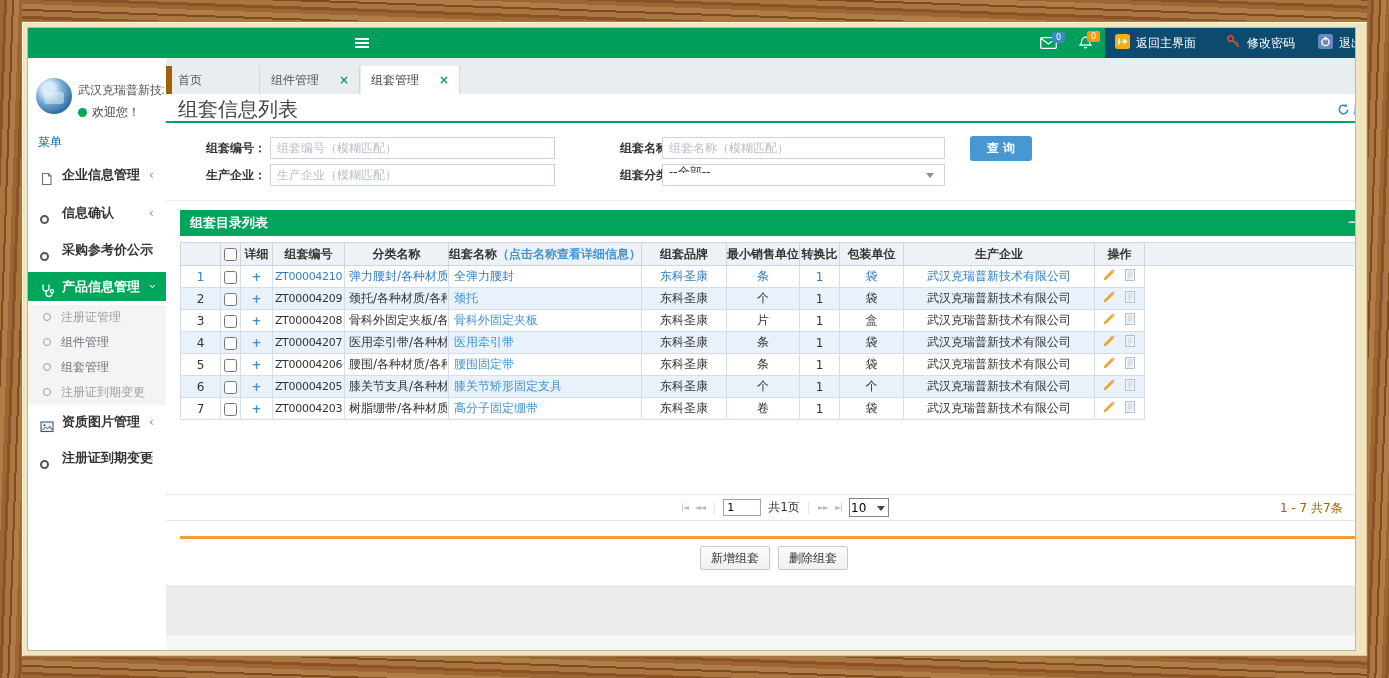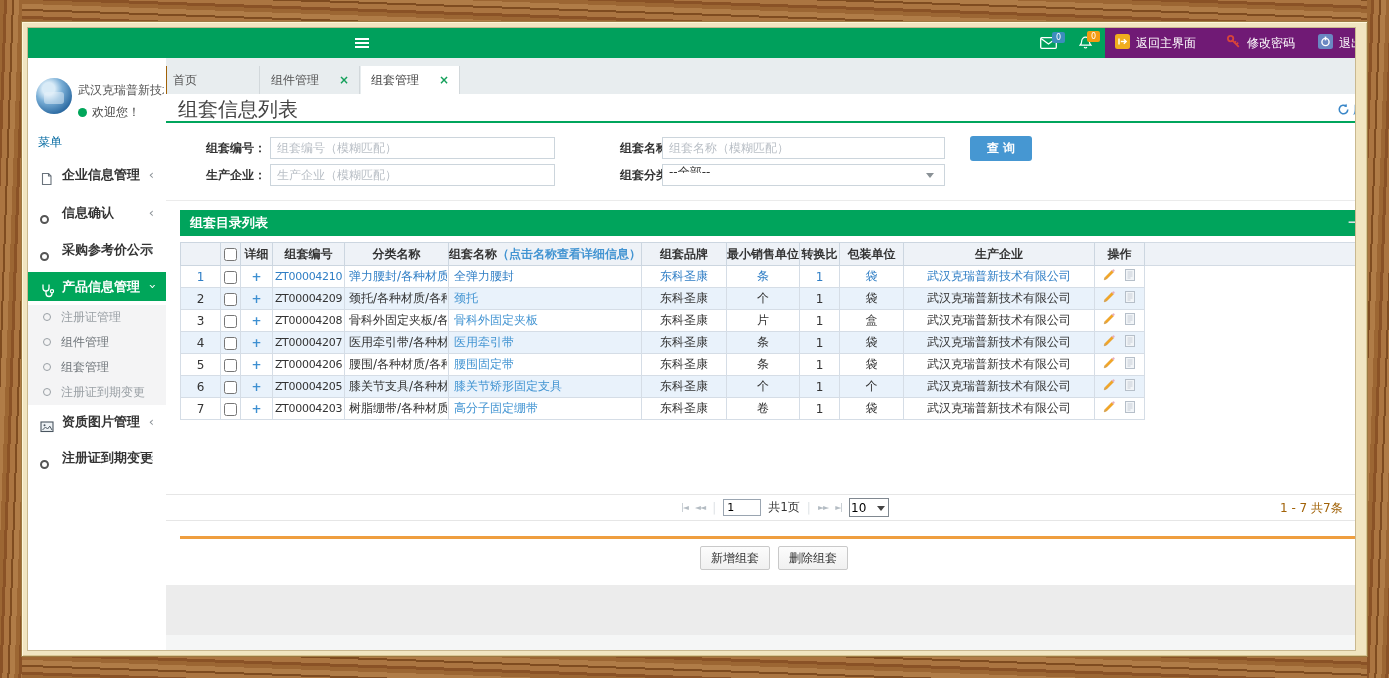--- a/index.html
+++ b/index.html
@@ -25,21 +25,21 @@
   
   .app-header{position:absolute;left:0;top:0;width:1360px;height:30px;background:#00a05c;}
   .brand{position:absolute;left:10px;top:0;height:30px;line-height:30px;color:#fff;font-size:15px;font-weight:bold;white-space:nowrap;}
   .hamburger{position:absolute;left:327px;top:10px;width:14px;cursor:pointer;}
   .hamburger i{display:block;height:2px;background:#fff;margin-bottom:2px;}
   .hicon{position:absolute;top:8px;cursor:pointer;}
   .badge{position:absolute;top:-5px;right:-8px;min-width:9px;height:11px;line-height:11px;font-size:8px;font-style:normal;
     color:#fff;text-align:center;padding:0 2px;border-radius:2px;}
   .badge.blue{background:#3c8dbc;}
   .badge.orange{background:#f39c12;}
-  .header-right{position:absolute;left:1077px;top:0;width:283px;height:30px;background:#701a75;}
+  .header-right{position:absolute;left:1077px;top:0;width:283px;height:30px;background:#0c4a6e;}
   .hbtn{position:absolute;top:0;height:30px;display:flex;align-items:center;gap:6px;color:#fff;font-size:12px;cursor:pointer;white-space:nowrap;}
 
   
   .sidebar{position:absolute;left:0;top:30px;width:138px;height:592px;background:#fff;border-right:1px solid #e5e8ea;}
   .avatar{position:absolute;left:8px;top:20px;width:36px;height:36px;border-radius:50%;
     background:radial-gradient(circle at 35% 30%,#d9ebf7 0 18%,#79aed6 40%,#2e6ca3 75%,#1d4e7e);overflow:hidden;}
   .avatar:after{content:"";position:absolute;left:8px;top:14px;width:20px;height:12px;background:#e8f2fa;opacity:.5;border-radius:3px;}
   .user-name{position:absolute;left:50px;top:24px;width:86px;font-size:12px;color:#555;white-space:nowrap;overflow:hidden;}
   .welcome{position:absolute;left:50px;top:46px;font-size:12px;color:#444;display:flex;align-items:center;gap:5px;}
   .gdot{width:9px;height:9px;border-radius:50%;background:#00a65a;display:inline-block;}
@@ -56,21 +56,21 @@
   .sub-item{position:absolute;left:0;width:138px;height:25px;line-height:25px;font-size:12px;cursor:pointer;}
   .sub-item .sring{position:absolute;left:15px;top:8px;width:8px;height:8px;border:1.5px solid #9aa0a5;border-radius:50%;box-sizing:border-box;}
   .sub-item .slabel{position:absolute;left:33px;white-space:nowrap;}
   .sub-dim{color:#9aa0a5;}
   .sub-mid{color:#6f7托5;color:#6f757a;}
 
   
   .tabbar{position:absolute;left:138px;top:30px;width:1222px;height:36px;background:#e8edef;}
   .tab{position:absolute;bottom:0;height:28px;display:flex;align-items:center;justify-content:space-between;
     padding:0 10px;box-sizing:border-box;font-size:12px;color:#555;border-right:1px solid #d2d8db;cursor:pointer;background:#e8edef;}
-  .tab.first{border-left:1px solid #a16207;padding-left:6px;}
+  .tab.first{border-left:6px solid #a16207;padding-left:6px;}
   .tab.active{background:#fff;color:#444;}
   .tab-x{color:#14a05a;font-weight:bold;font-size:12px;margin-left:10px;cursor:pointer;}
 
   
   .content{position:absolute;left:138px;top:66px;width:1222px;height:491px;background:#fff;}
   .page-title{position:absolute;left:12px;top:2px;font-size:20px;color:#454545;}
   .refresh{position:absolute;left:1171px;top:8px;display:flex;align-items:center;gap:3px;color:#3a87c8;font-size:12px;cursor:pointer;white-space:nowrap;}
   .green-rule{position:absolute;left:0;top:27px;width:1222px;height:2px;background:#00a55c;}
   .f-label{position:absolute;width:80px;text-align:right;font-weight:bold;color:#333;line-height:24px;font-size:12px;}
   .f-input{position:absolute;height:22px;box-sizing:border-box;border:1px solid #ccd5dc;padding:0 6px;font-size:12px;color:#333;

